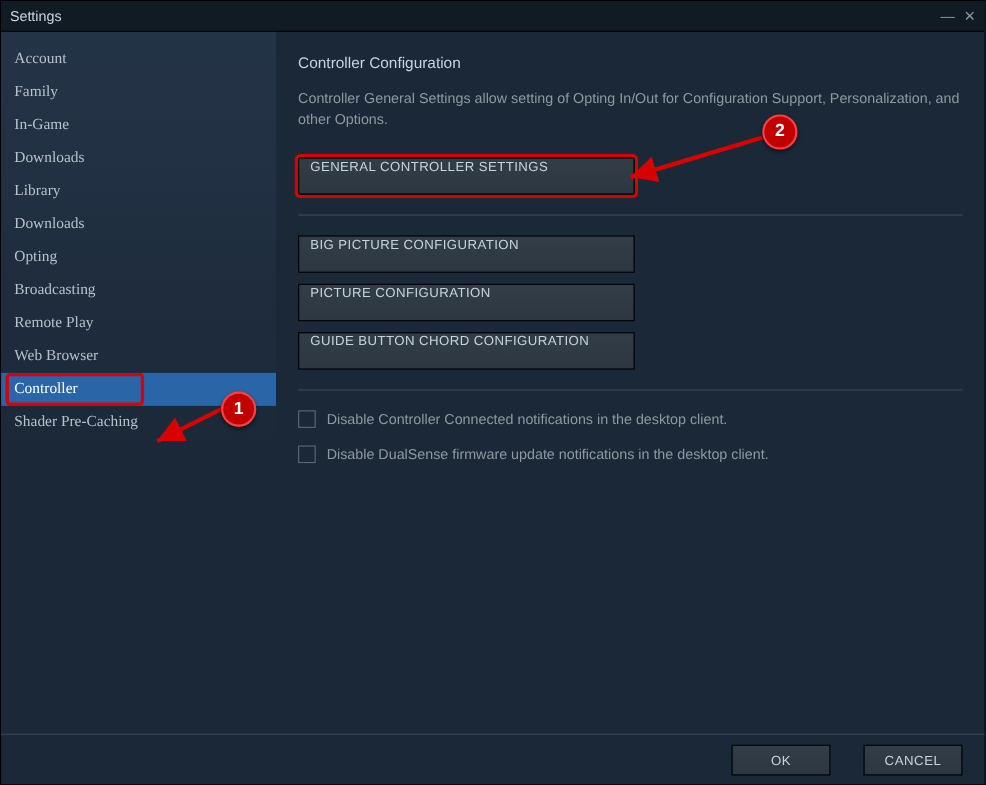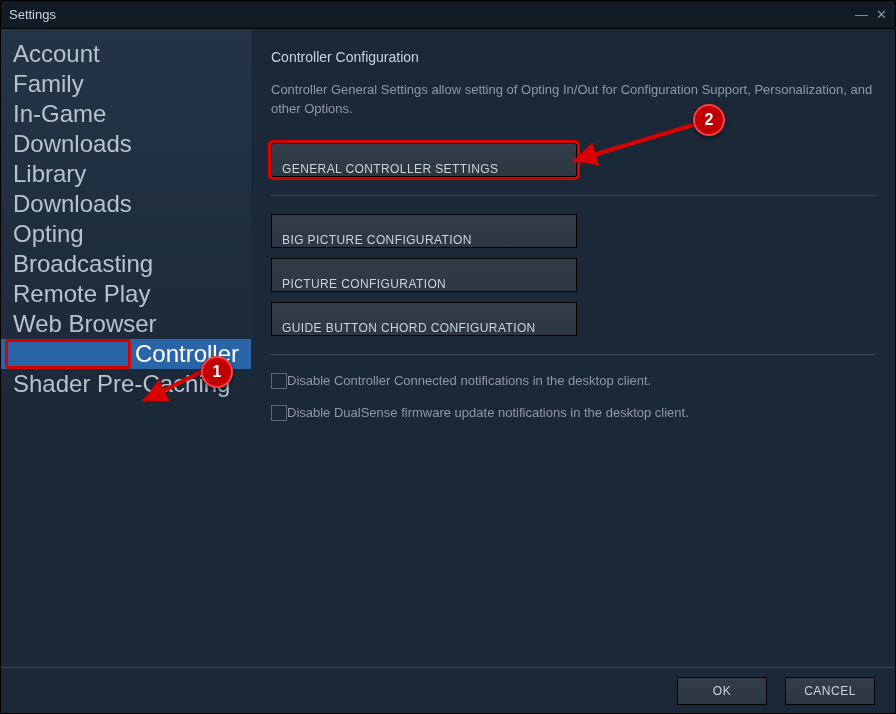--- a/index.html
+++ b/index.html
@@ -4,32 +4,32 @@
 <style>
   * { box-sizing: border-box; margin: 0; padding: 0; }
   html, body { width: 896px; height: 714px; font-family: Arial, Helvetica, sans-serif; background: #1b2838; overflow: hidden; }
   .window { width: 896px; height: 714px; background: #1b2838; border: 1px solid #000; display: flex; flex-direction: column; position: relative; }
   .titlebar { height: 28px; display: flex; align-items: center; justify-content: space-between; padding: 0 8px; color: #c6d4df; font-size: 13px; border-bottom: 1px solid #000; background: #111b24; }
   .titlebar .title { font-weight: 400; }
   .titlebar .winbtns { display: flex; gap: 8px; align-items: center; color: #8f98a0; }
   .titlebar .winbtns span { font-size: 13px; cursor: default; }
   .body { flex: 1; display: flex; min-height: 0; }
   .sidebar { width: 250px; background: linear-gradient(to bottom, #243447 0%, #1b2838 60%); padding: 10px 0 0 0; overflow: hidden; }
-  .sidebar .item { display: flex; align-items: center; height: 30px; padding: 0 12px; color: #b8c2cc; font-size: 24px; cursor: default; position: relative; }
-  .sidebar .item.selected { background: #2a65a8; color: #ffffff; justify-content: flex-end; }
+  .sidebar .item { display: flex; align-items: center; height: 30px; padding: 0 12px; color: #b8c2cc; font-size: 14px; cursor: default; position: relative; font-family: Liberation Serif, serif; }
+  .sidebar .item.selected { background: #2a65a8; color: #ffffff; }
   .content { flex: 1; padding: 20px 20px 0 20px; color: #8f98a0; position: relative; overflow: hidden; }
   .content h1 { font-size: 14px; font-weight: 400; color: #c6d4df; margin-bottom: 16px; }
   .content p.desc { font-size: 13px; line-height: 1.45; color: #8f98a0; margin-bottom: 24px; }
-  .bigbtn { display: flex; align-items: flex-end; height: 34px; padding: 0 10px; background: linear-gradient(to bottom, #333d47 0%, #2d3741 100%); border: 1px solid #000; color: #c6d4df; font-size: 12px; letter-spacing: 0.4px; margin-bottom: 10px; cursor: default; width: 306px; }
+  .bigbtn { display: flex; align-items: flex-start; height: 34px; padding: 0 10px; background: linear-gradient(to bottom, #333d47 0%, #2d3741 100%); border: 1px solid #000; color: #c6d4df; font-size: 12px; letter-spacing: 0.4px; margin-bottom: 10px; cursor: default; width: 306px; }
   .divider { border: none; border-top: 1px solid #3a4a5a; margin: 18px 0; }
   .bigbtn.highlighted { box-shadow: 0 0 0 3px #d90000; border-radius: 2px; }
-  .chkrow { display: flex; align-items: center; gap: 0; margin: 16px 0; }
+  .chkrow { display: flex; align-items: center; gap: 10px; margin: 16px 0; }
   .chkbox { width: 16px; height: 16px; border: 1px solid #5a6a78; background: #1b2838; flex-shrink: 0; }
   .chklabel { font-size: 13px; color: #8f98a0; }
-  .footer { height: 46px; border-top: 1px solid #3a4a5a; display: flex; justify-content: flex-end; align-items: center; gap: 18px; padding: 0 20px; }
+  .footer { height: 46px; border-top: 1px solid #3a4a5a; display: flex; justify-content: flex-end; align-items: center; gap: 30px; padding: 0 20px; }
   .footbtn { min-width: 90px; height: 28px; display: flex; align-items: center; justify-content: center; background: linear-gradient(to bottom, #333d47 0%, #2d3741 100%); border: 1px solid #000; color: #c6d4df; font-size: 12px; letter-spacing: 0.5px; cursor: default; padding: 0 16px; }
   
   .step-badge { position: absolute; width: 32px; height: 32px; border-radius: 50%; background: #c00000; border: 2px solid #ff4040; color: #fff; display: flex; align-items: center; justify-content: center; font-size: 16px; font-weight: bold; box-shadow: 0 2px 4px rgba(0,0,0,.5); }
   .step-badge.one { left: 200px; top: 355px; }
   .step-badge.two { left: 692px; top: 103px; }
   .arrow { position: absolute; }
   .sidebar .item.boxed::after { content:""; position:absolute; left:4px; right:120px; top:0; bottom:0; border:3px solid #d90000; border-radius:4px; pointer-events:none; }
 </style>
 </head>
 <body>

